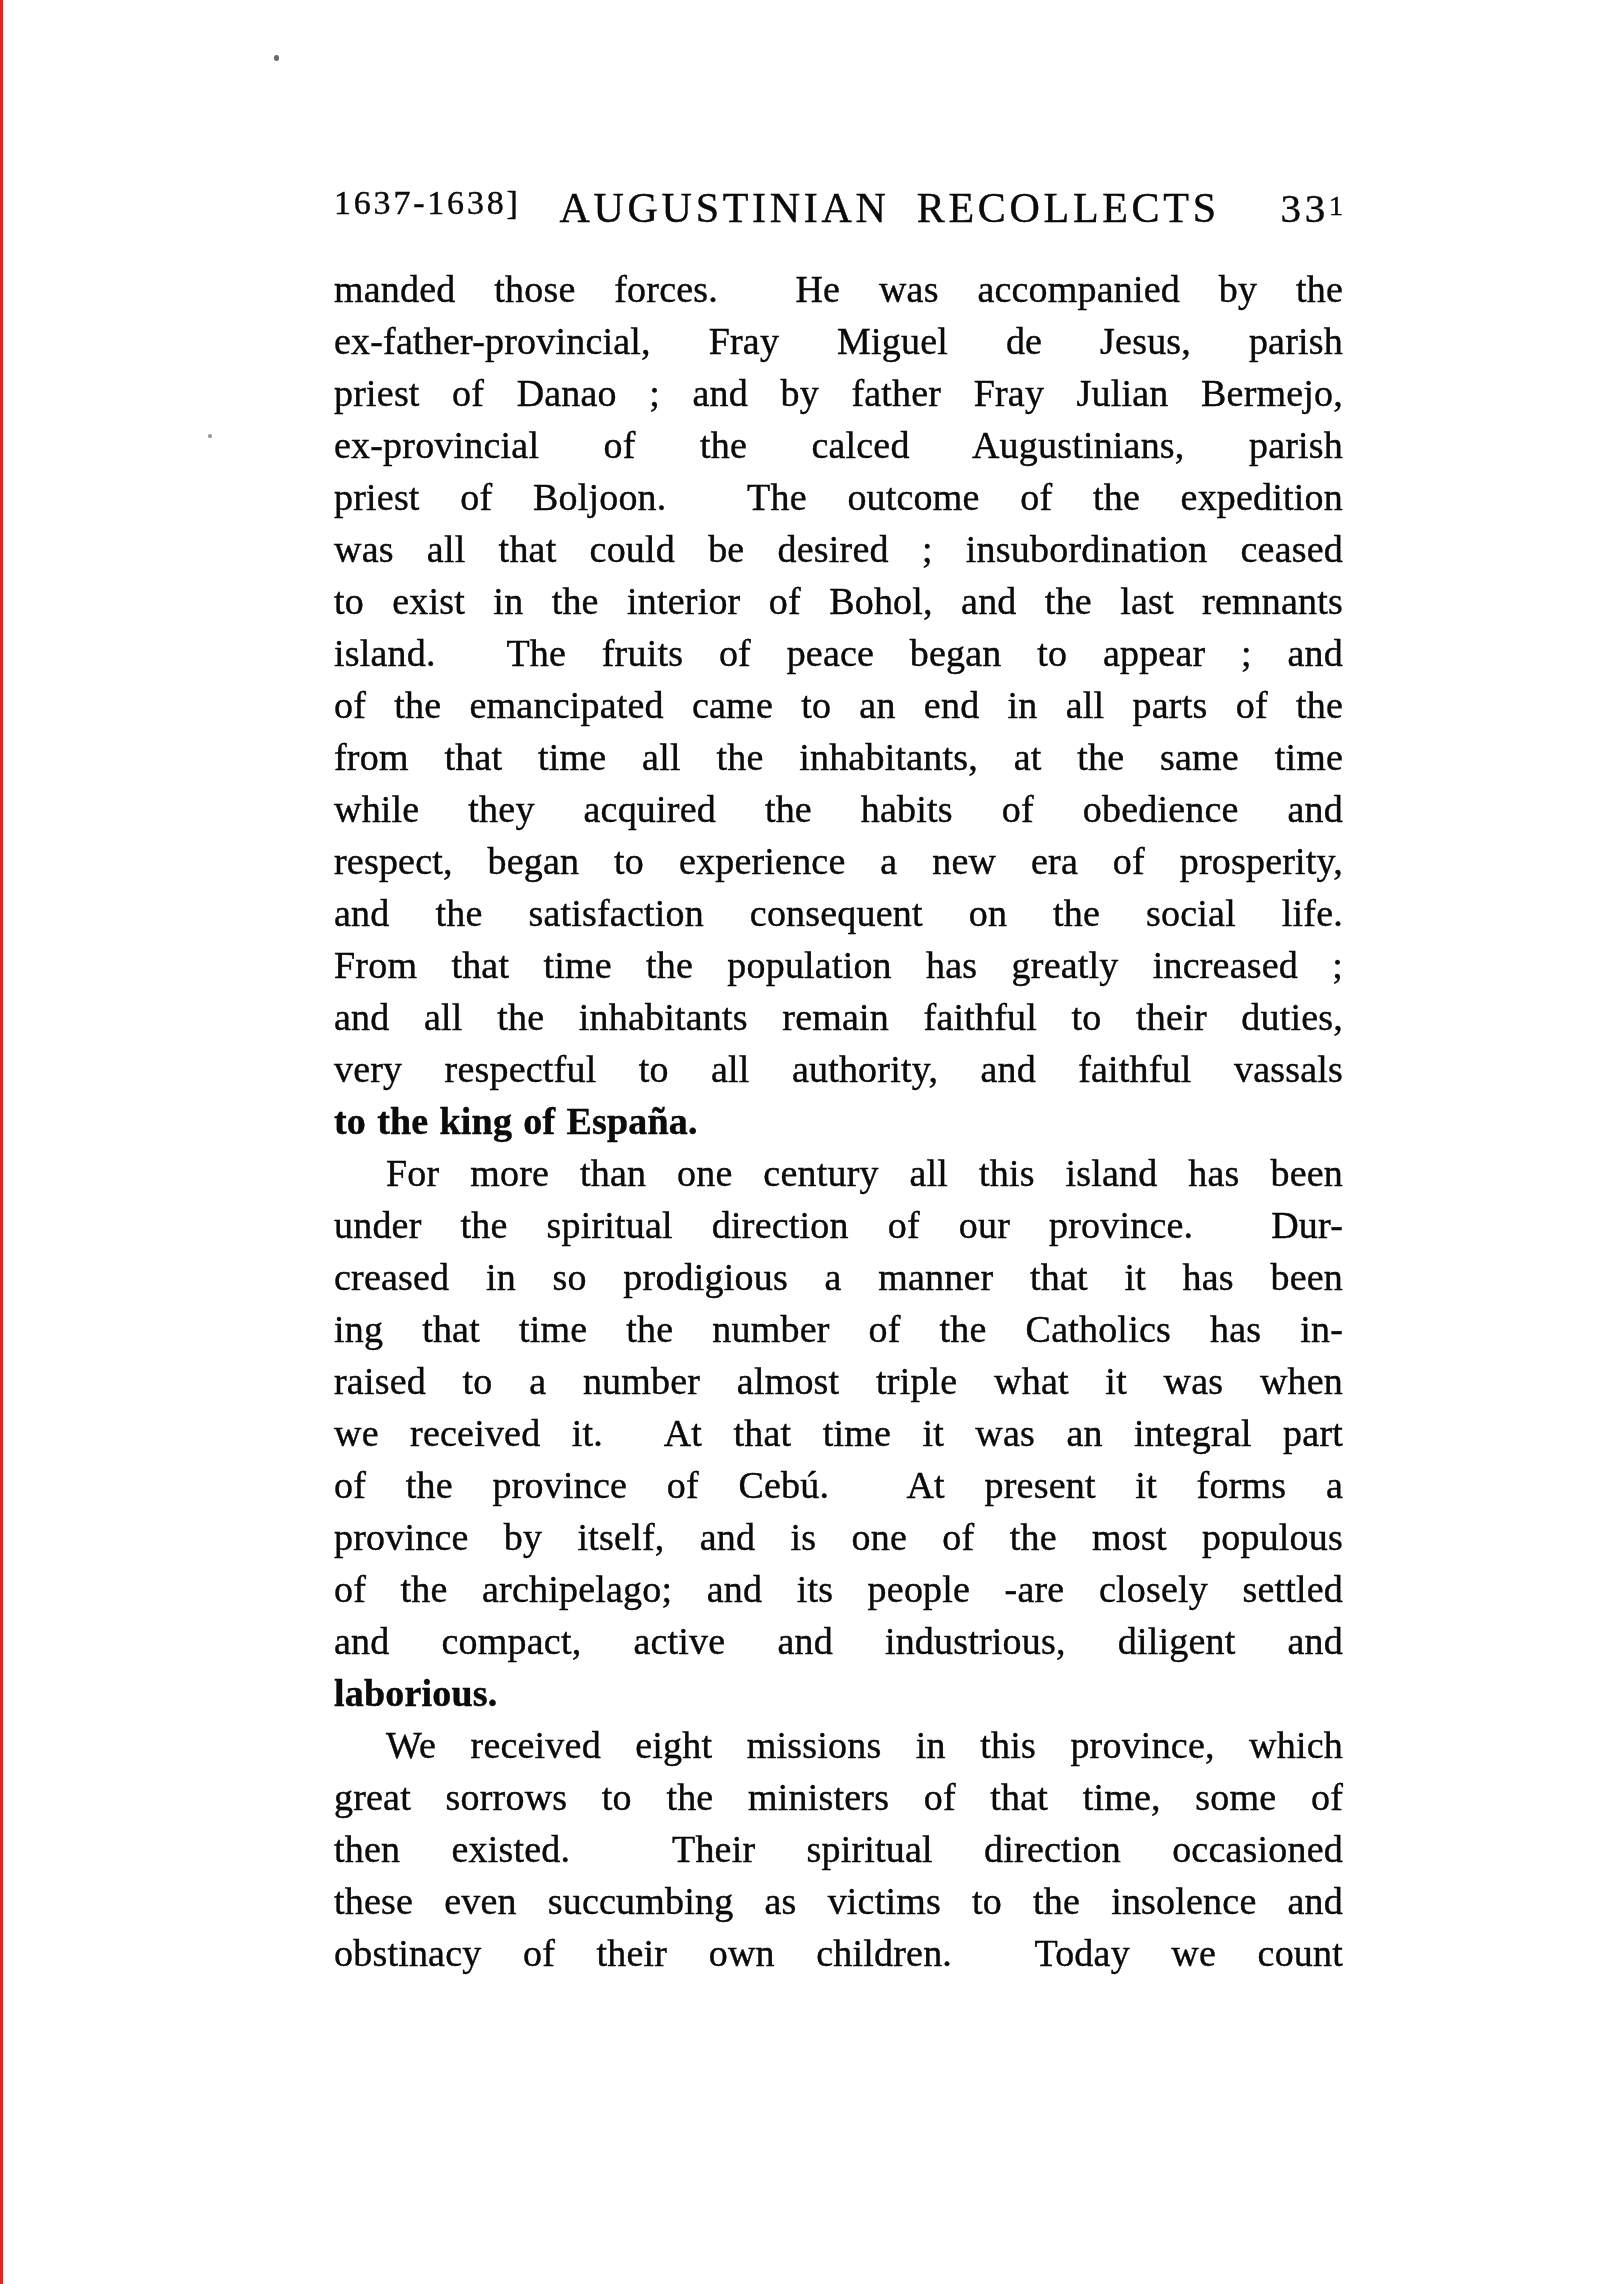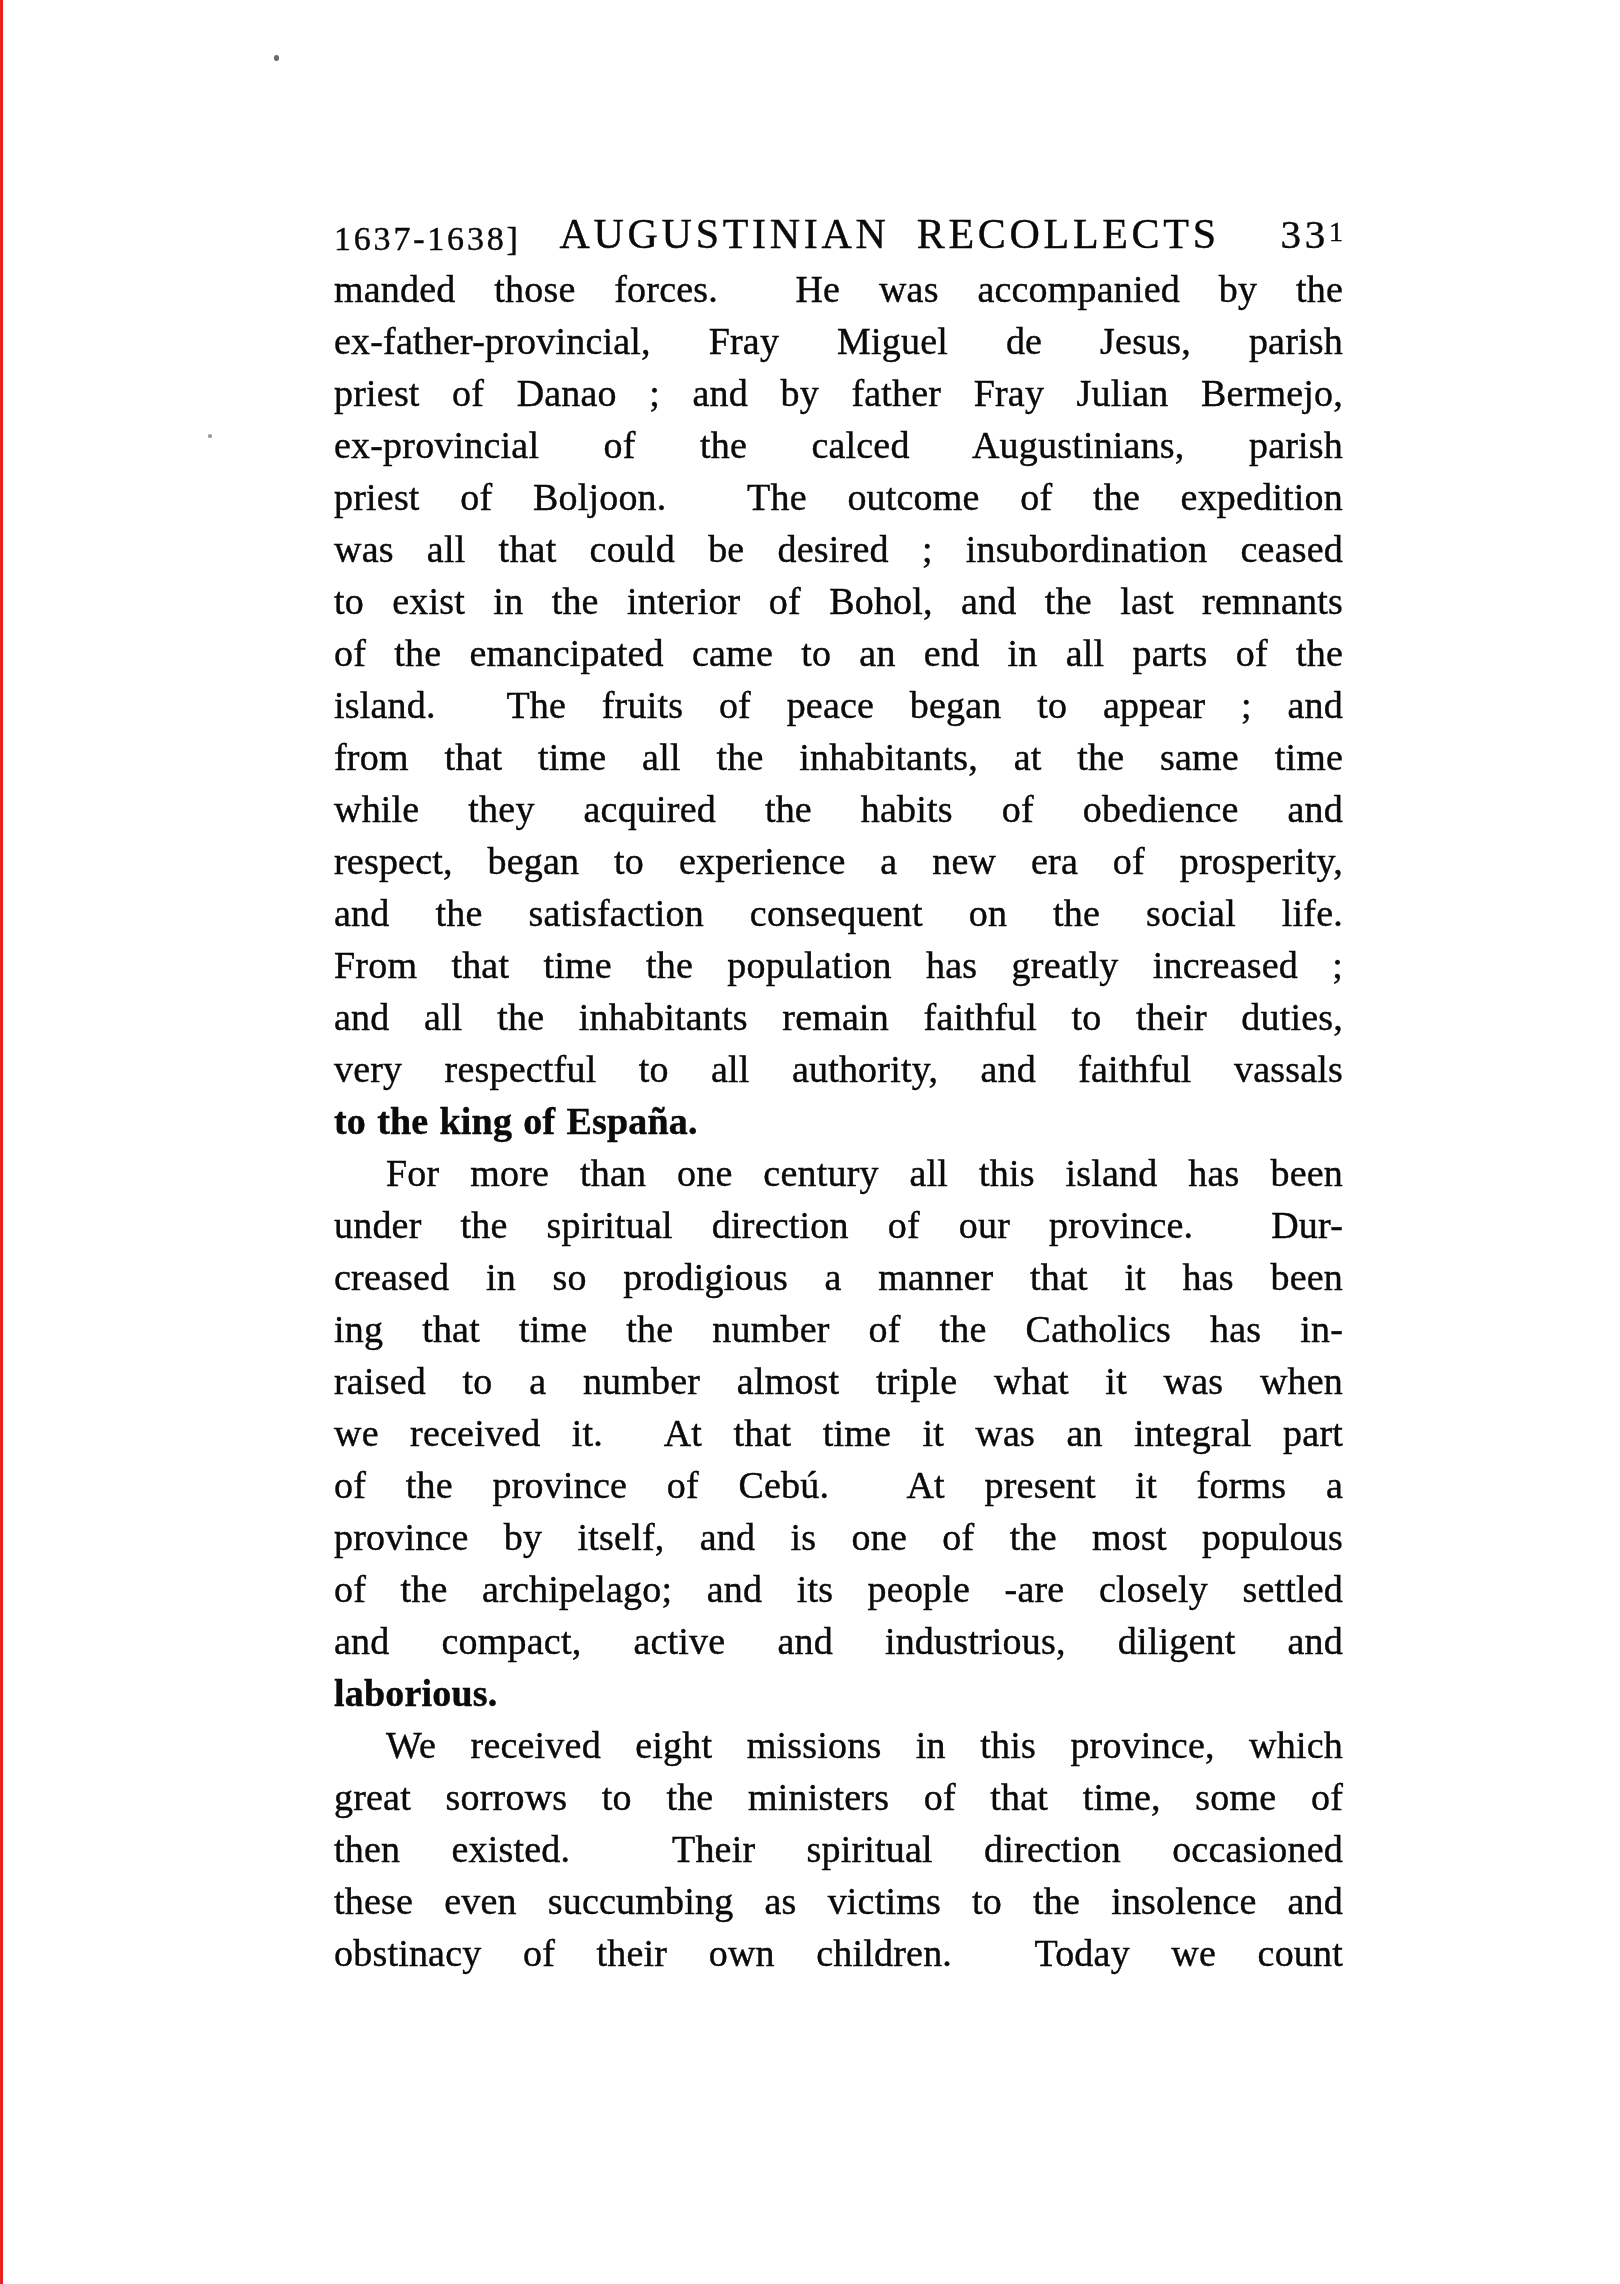--- a/index.html
+++ b/index.html
@@ -14,22 +14,22 @@
   .scan-edge{
     position:absolute;left:0;top:0;width:2.8px;height:2285px;
     background:#e8231c;
   }
   .speck{
     position:absolute;background:#3a3a3a;border-radius:50%;
   }
   .speck.s1{left:274px;top:55px;width:4.6px;height:5.6px;opacity:.75;}
   .speck.s2{left:208px;top:434px;width:3.7px;height:3.7px;opacity:.5;}
   .header{
-    position:absolute;left:334px;top:210px;width:1009px;
-    display:flex;justify-content:space-between;align-items:flex-end;
+    position:absolute;left:334px;top:184px;width:1009px;
+    display:flex;justify-content:space-between;align-items:flex-start;
     -webkit-text-stroke:0.4px #000;
   }
   .header .date{
     font-size:34px;letter-spacing:2.8px;white-space:nowrap;
   }
   .header .title{
     font-size:42px;letter-spacing:3.7px;word-spacing:13px;white-space:nowrap;
     transform:translateX(-11px);
   }
   .header .pagenum{
@@ -70,22 +70,22 @@
   </div>
 
   <div class="textblock" id="textblock">
       <div class="line">manded those forces.&nbsp; He was accompanied by the</div>
       <div class="line">ex-father-provincial, Fray Miguel de Jesus, parish</div>
       <div class="line">priest of Danao&nbsp;; and by father Fray Julian Bermejo,</div>
       <div class="line">ex-provincial of the calced Augustinians, parish</div>
       <div class="line">priest of Boljoon.&nbsp; The outcome of the expedition</div>
       <div class="line">was all that could be desired&nbsp;; insubordination ceased</div>
       <div class="line">to exist in the interior of Bohol, and the last remnants</div>
+      <div class="line">island.&nbsp; The fruits of peace began to appear&nbsp;; and</div>
       <div class="line">of the emancipated came to an end in all parts of the</div>
-      <div class="line">island.&nbsp; The fruits of peace began to appear&nbsp;; and</div>
       <div class="line">from that time all the inhabitants, at the same time</div>
       <div class="line">while they acquired the habits of obedience and</div>
       <div class="line">respect, began to experience a new era of prosperity,</div>
       <div class="line">and the satisfaction consequent on the social life.</div>
       <div class="line">From that time the population has greatly increased&nbsp;;</div>
       <div class="line">and all the inhabitants remain faithful to their duties,</div>
       <div class="line">very respectful to all authority, and faithful vassals</div>
       <div class="line lastline">to the king of España.</div>
       <div class="line indent">For more than one century all this island has been</div>
       <div class="line">under the spiritual direction of our province.&nbsp; Dur-</div>

